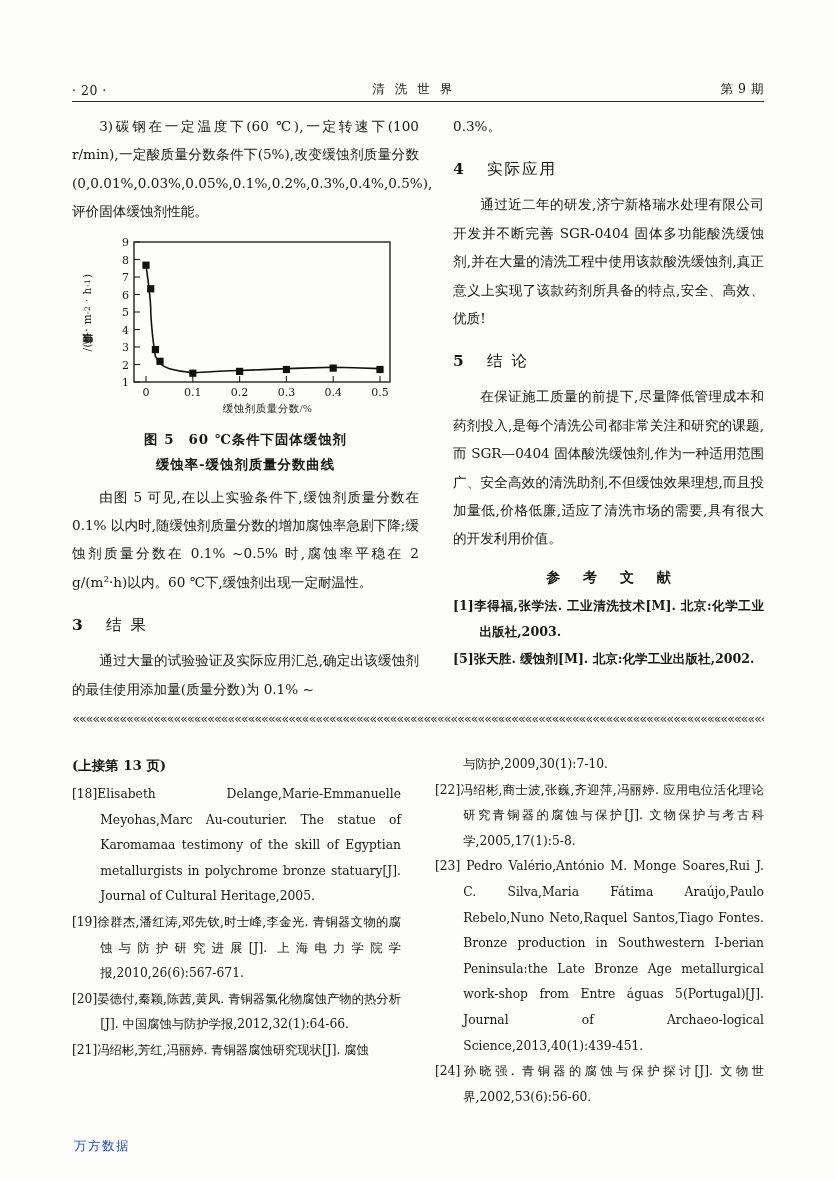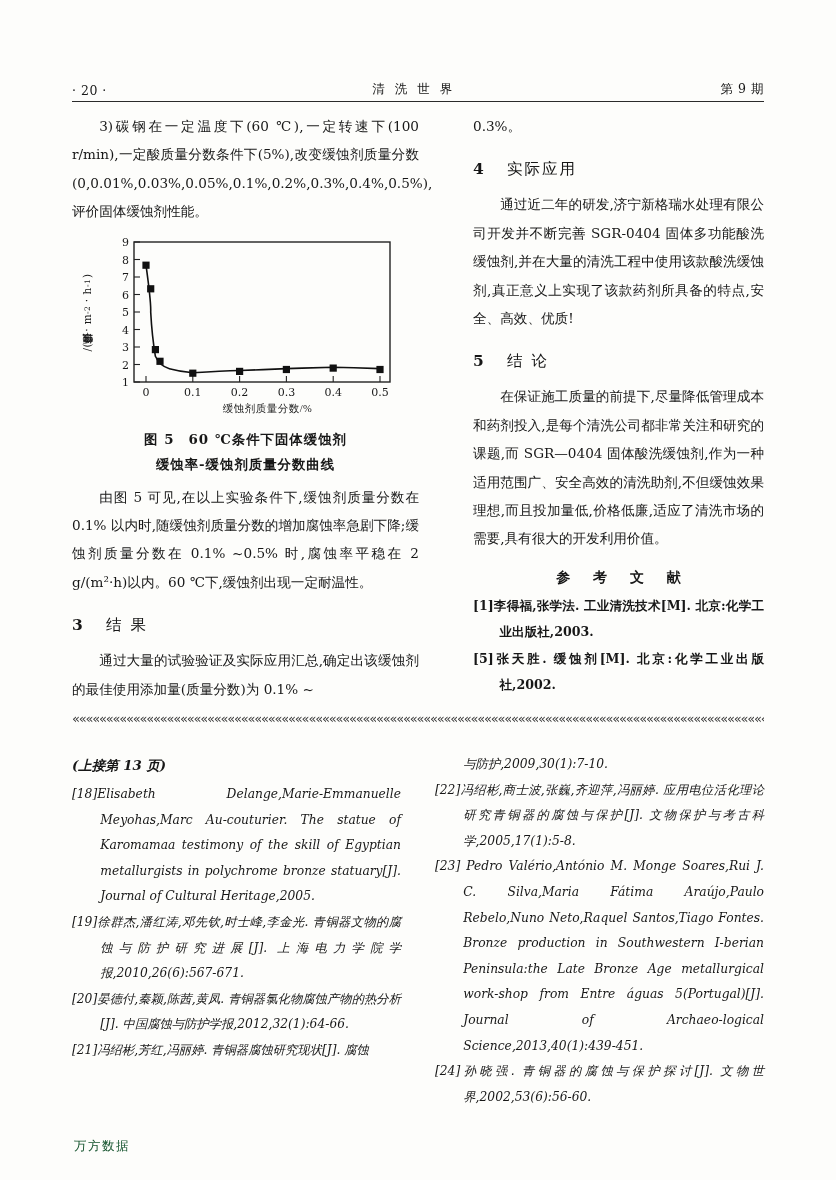--- a/index.html
+++ b/index.html
@@ -50,21 +50,21 @@
   }
 
   
   .columns {
     position: absolute;
     left: 72px;
     right: 72px;
     top: 112px;
     height: 572px;
     display: flex;
-    gap: 54px;
+    gap: 34px;
   }
   .col { width: 347px; }
 
   p.para {
     margin: 0 0 2px 0;
     font-size: 13.6px;
     line-height: 28.4px;
     text-align: justify;
     text-justify: inter-ideograph;
     text-indent: 2em;
@@ -179,21 +179,21 @@
   
   .cont-columns {
     position: absolute;
     left: 72px;
     right: 72px;
     top: 752px;
     height: 340px;
     display: flex;
     gap: 34px;
   }
-  .cont-col { width: 347px; font-style: italic; }
+  .cont-col { width: 347px; }
   .cont-note {
     font-size: 13.4px;
     font-weight: bold;
     line-height: 26px;
     margin: 0 0 4px 0;
   }
   ul.contlist {
     list-style: none;
     margin: 0;
     padding: 0;
@@ -210,21 +210,21 @@
     padding-left: 2.3em;
     text-indent: 0;
   }
 
   
   .watermark {
     position: absolute;
     left: 74px;
     top: 1138px;
     font-size: 12.5px;
-    color: #14532d;
+    color: #1d4ed8;
     letter-spacing: 1.5px;
     font-family: "DejaVu Sans", sans-serif;
     text-align: center;
   }
 
   .sup { font-size: .72em; vertical-align: super; }
 </style>
 </head>
 <body>
 

